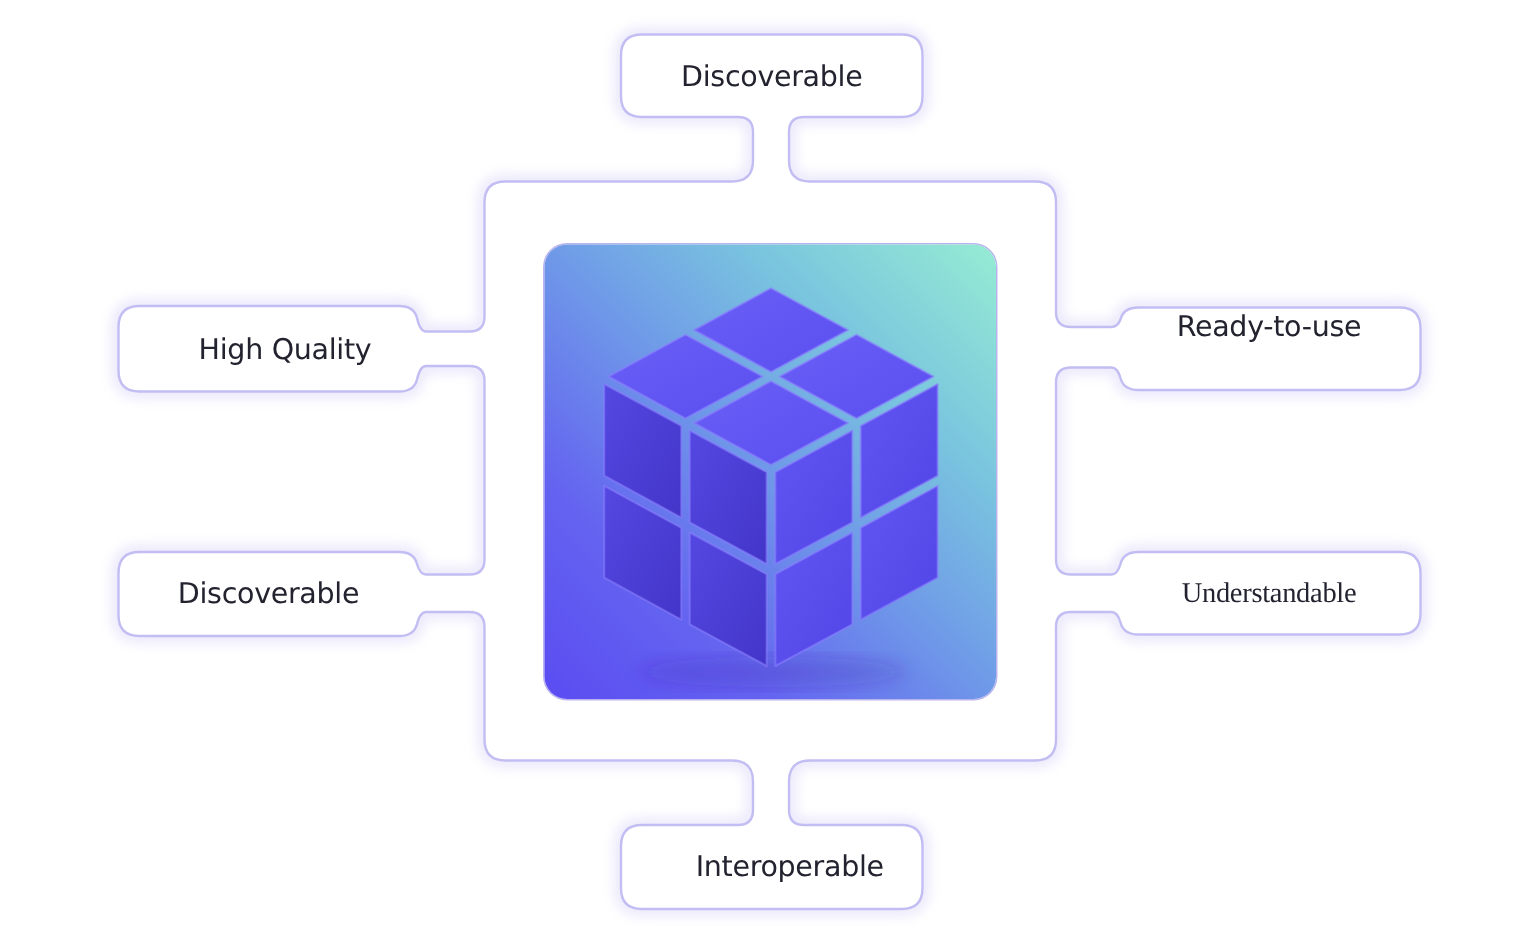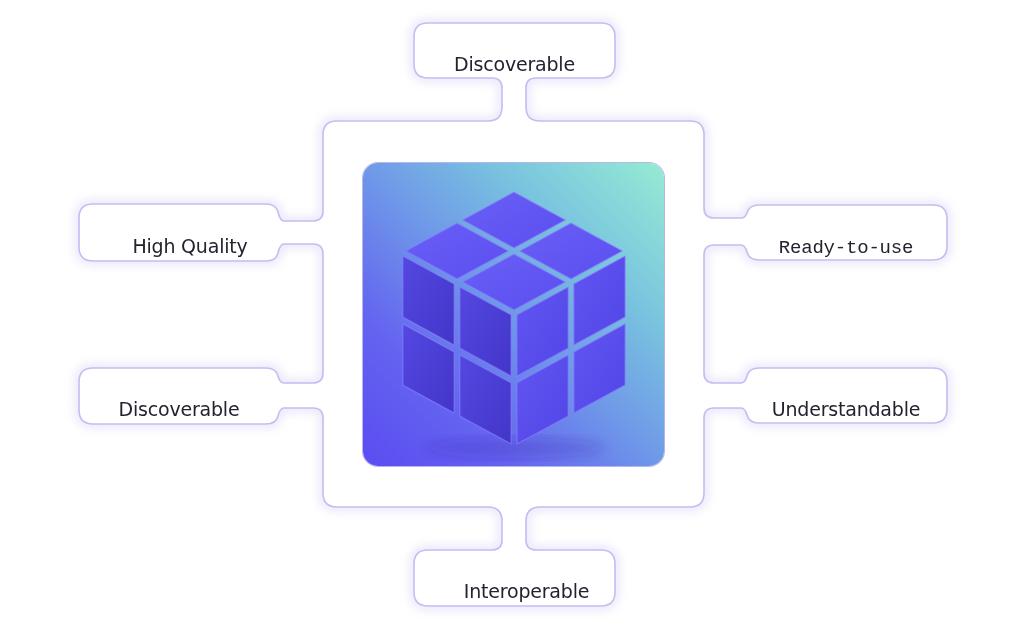--- a/index.html
+++ b/index.html
@@ -37,21 +37,20 @@
     .label {
       position: absolute;
       display: flex;
       align-items: center;
       justify-content: center;
       color: #22232f;
       font-size: 19px;
       letter-spacing: -0.2px;
       white-space: nowrap;
       cursor: default;
-      margin-top: 13px;
     }
     .hero {
       position: absolute;
       left: 363px;
       top: 163px;
       width: 301px;
       height: 303px;
       border-radius: 15px;
       overflow: hidden;
       background: linear-gradient(225deg, #95ecd3 0%, #79c3df 28%, #6e95e9 52%, #6464f0 75%, #5b4cf2 100%);
@@ -110,21 +109,21 @@
 
 <div class="label" style="left:414px;top:23px;width:201px;height:55px;">
   <span>Discoverable</span>
 </div>
 <div class="label" style="left:90px;top:204px;width:200px;height:57px;">
   <span>High Quality</span>
 </div>
 <div class="label" style="left:79px;top:368px;width:200px;height:56px;">
   <span>Discoverable</span>
 </div>
-<div class="label" style="left:745px;top:207px;width:202px;height:55px;font-family:Liberation Mono, monospace;">
+<div class="label" style="left:745px;top:190px;width:202px;height:55px;">
   <span>Ready-to-use</span>
 </div>
-<div class="label" style="left:745px;top:368px;width:202px;height:55px;">
+<div class="label" style="left:745px;top:368px;width:202px;height:55px;font-family:Liberation Serif, serif;">
   <span>Understandable</span>
 </div>
 <div class="label" style="left:414px;top:550px;width:201px;height:56px;padding-left:12px;">
   <span>Interoperable</span>
 </div>
 
 </body></html>

